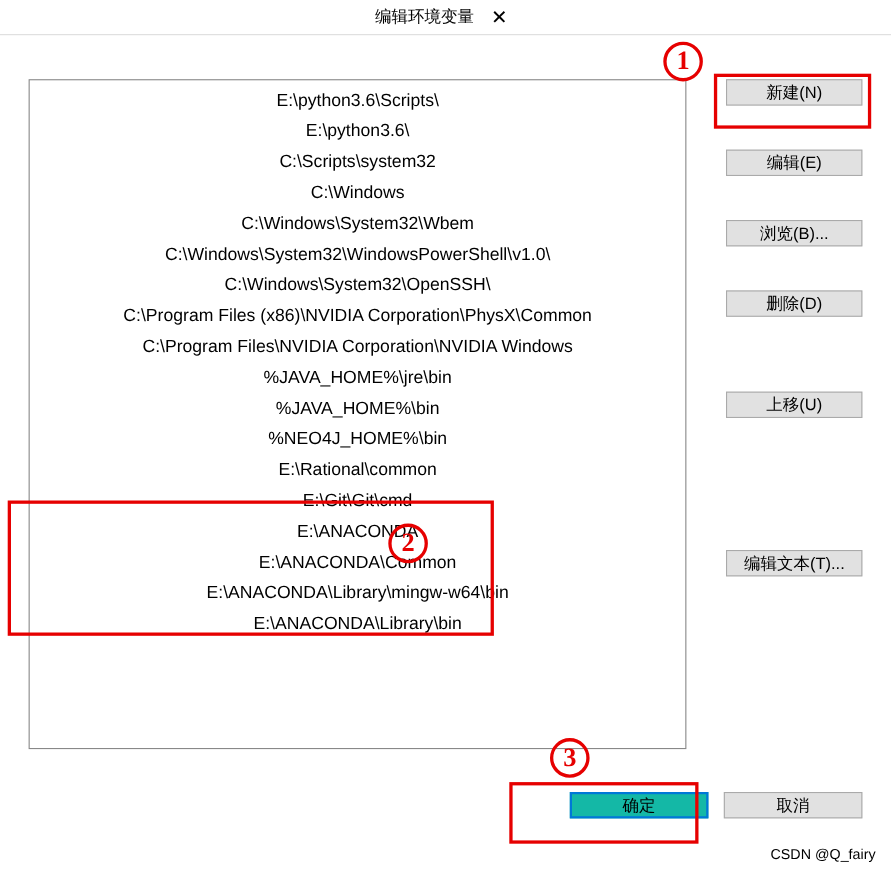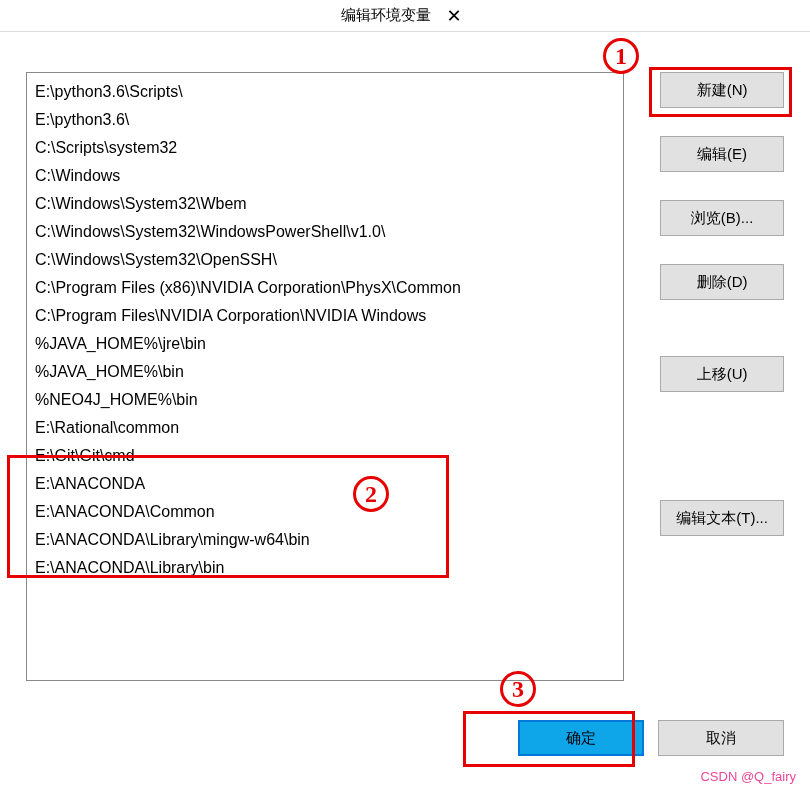--- a/index.html
+++ b/index.html
@@ -29,20 +29,21 @@
       justify-content: center;
       font-size: 18px;
       font-weight: 300;
       cursor: default;
     }
     .content {
       position: relative;
       padding: 40px 26px 20px 26px;
       display: flex;
       gap: 36px;
+      text-align: center;
     }
     .listbox {
       width: 609px;
       height: 609px;
       border: 1px solid #888;
       background: #fff;
       overflow: hidden;
       position: relative;
     }
     .list-inner { padding-top: 5px; }
@@ -55,51 +56,51 @@
       overflow: hidden;
       cursor: default;
     }
     .buttons {
       display: flex;
       flex-direction: column;
       gap: 0;
       width: 126px;
     }
     .btn {
-      height: 36px;
+      height: 24px;
       border: 1px solid #aaa;
       background: #e1e1e1;
       font-size: 15px;
       cursor: default;
       display: flex;
       align-items: center;
       justify-content: center;
-      margin-bottom: 4px;
+      margin-bottom: 16px;
     }
     .spacer-sm { height: 24px; }
     .spacer-lg { height: 52px; }
     .spacer-xl { height: 80px; }
     .footer {
       position: absolute;
       bottom: 30px;
       right: 26px;
       display: flex;
       gap: 14px;
     }
     .footer .btn { width: 126px; }
     .btn-primary {
       border: 2px solid #0078d7;
-      background: #0ea5e9;
+      background: #14b8a6;
     }
     .watermark {
       position: absolute;
       bottom: 6px;
       right: 14px;
       font-size: 13px;
-      color: #ec4899;
+      color: #000000;
     }
     
     .anno-circle {
       position: absolute;
       width: 36px;
       height: 36px;
       border: 3px solid #e60000;
       border-radius: 50%;
       color: #e60000;
       font-size: 24px;

